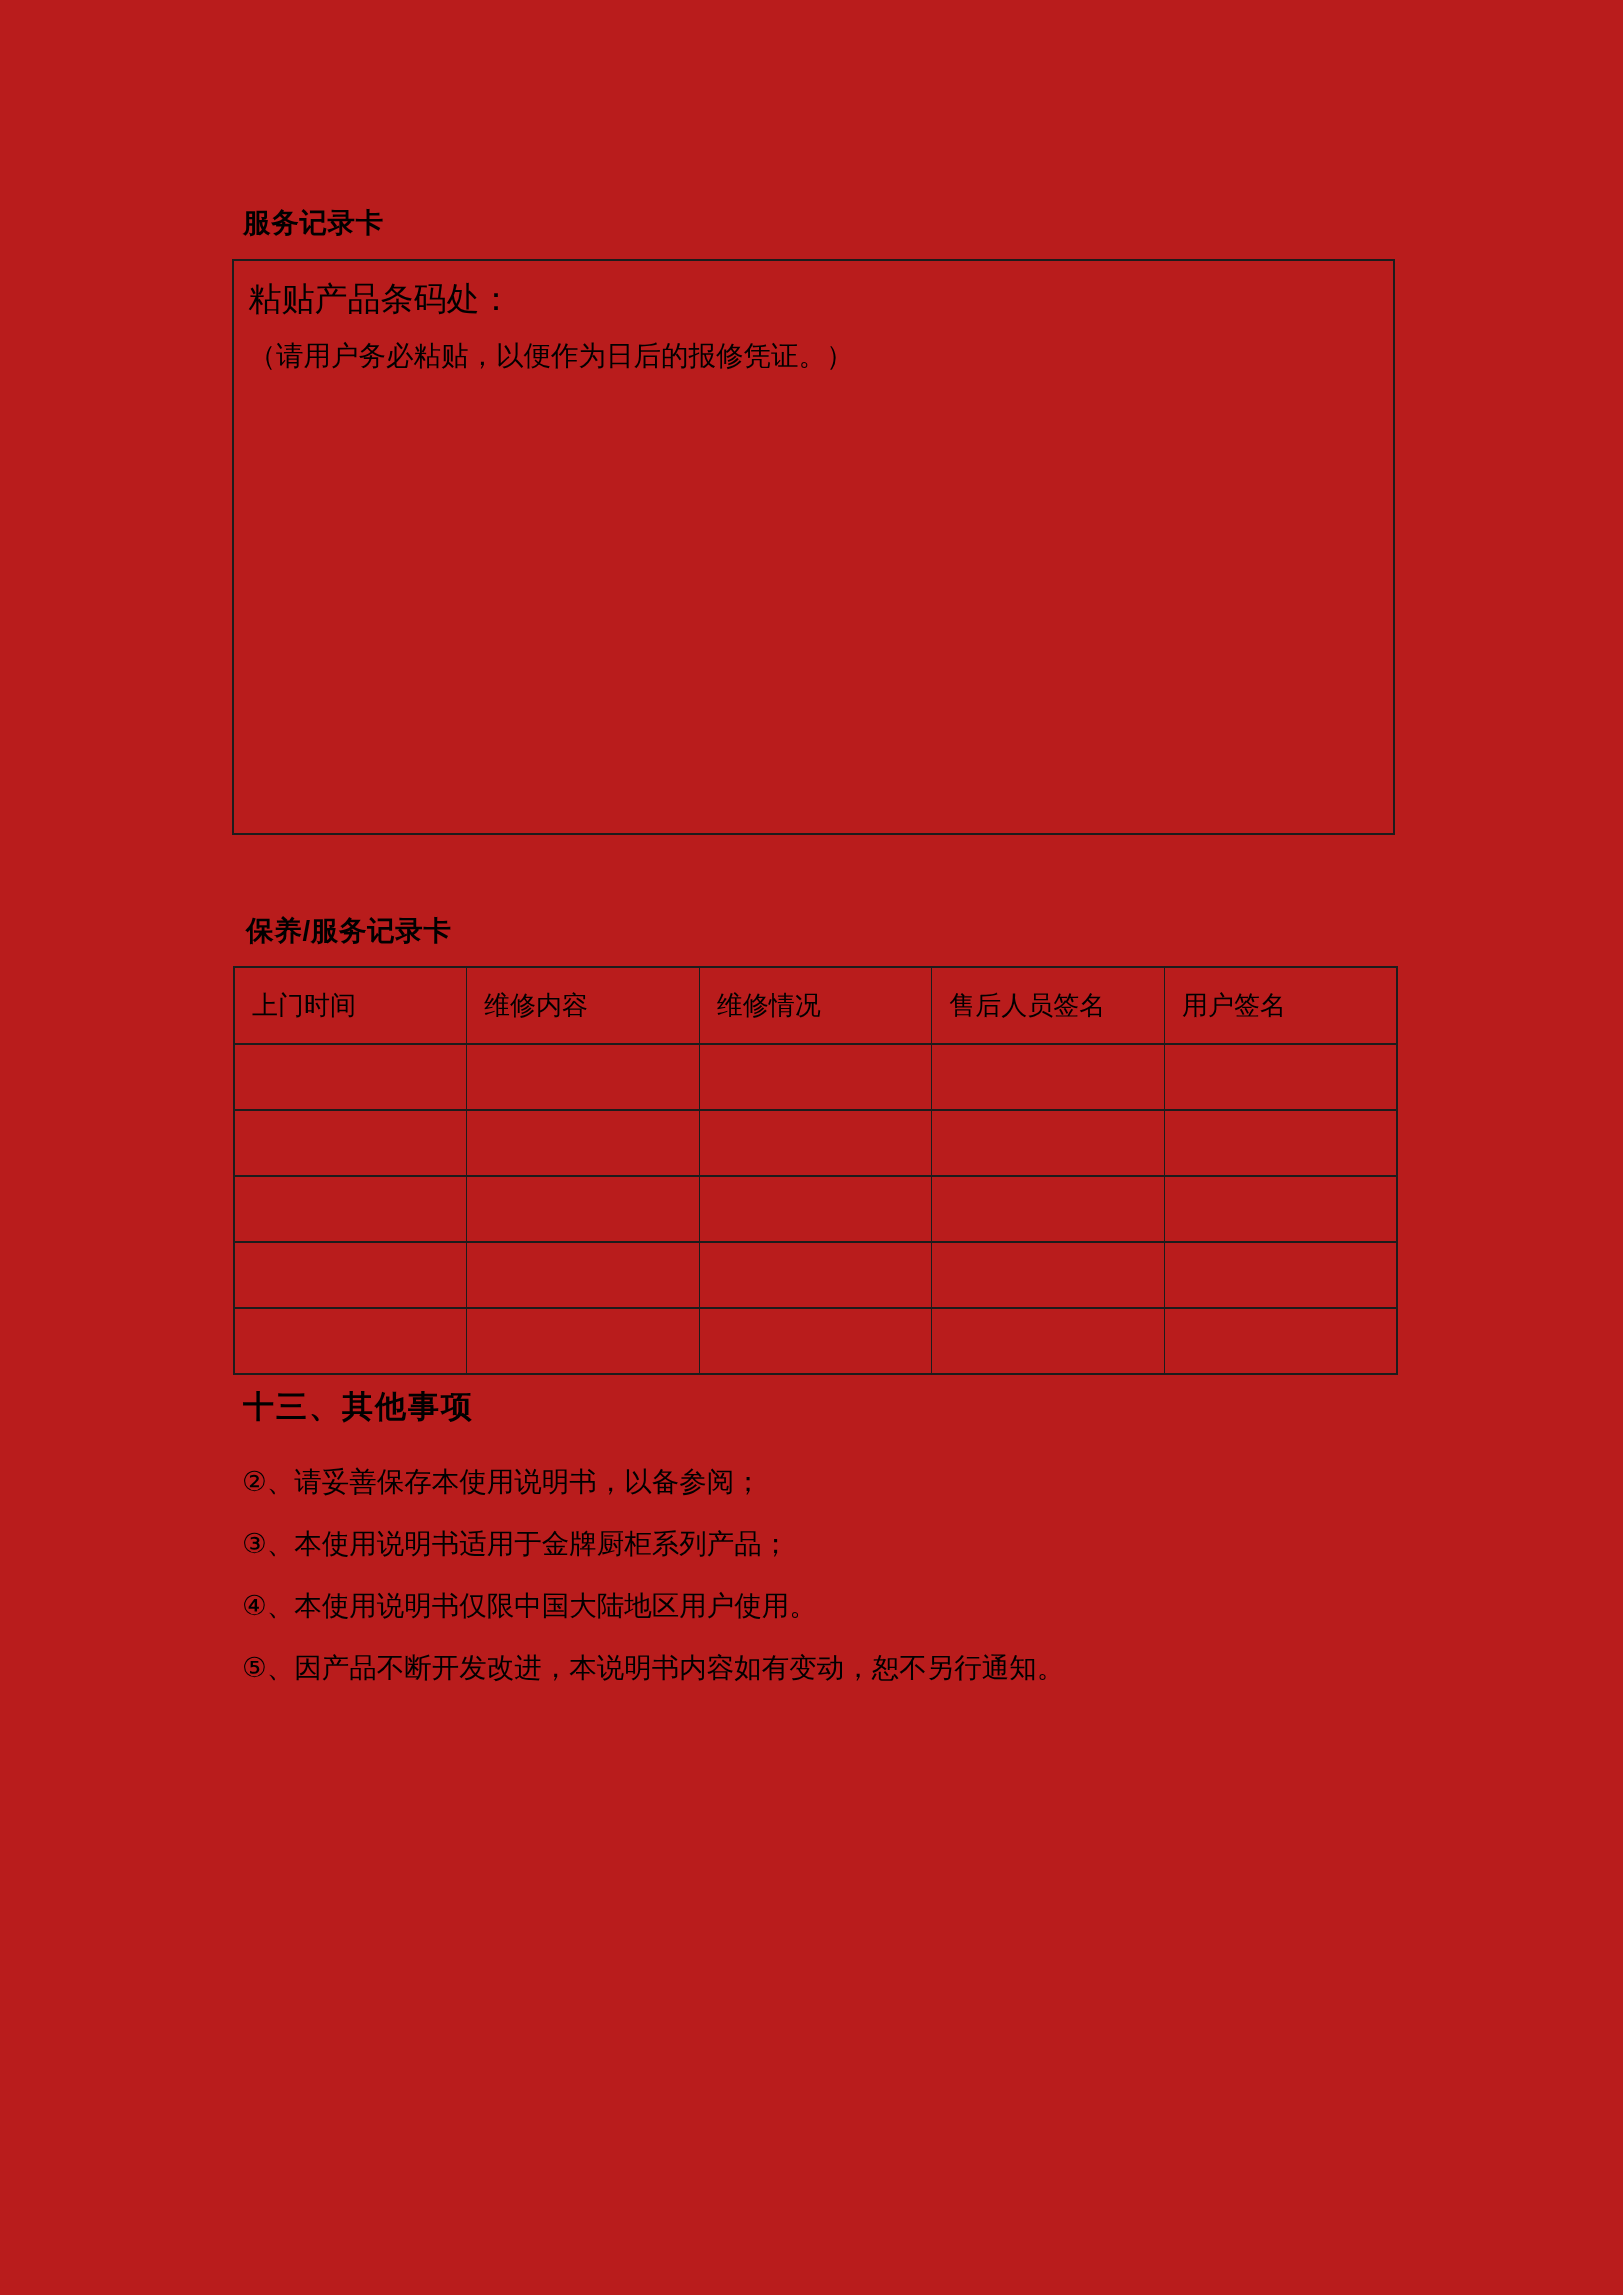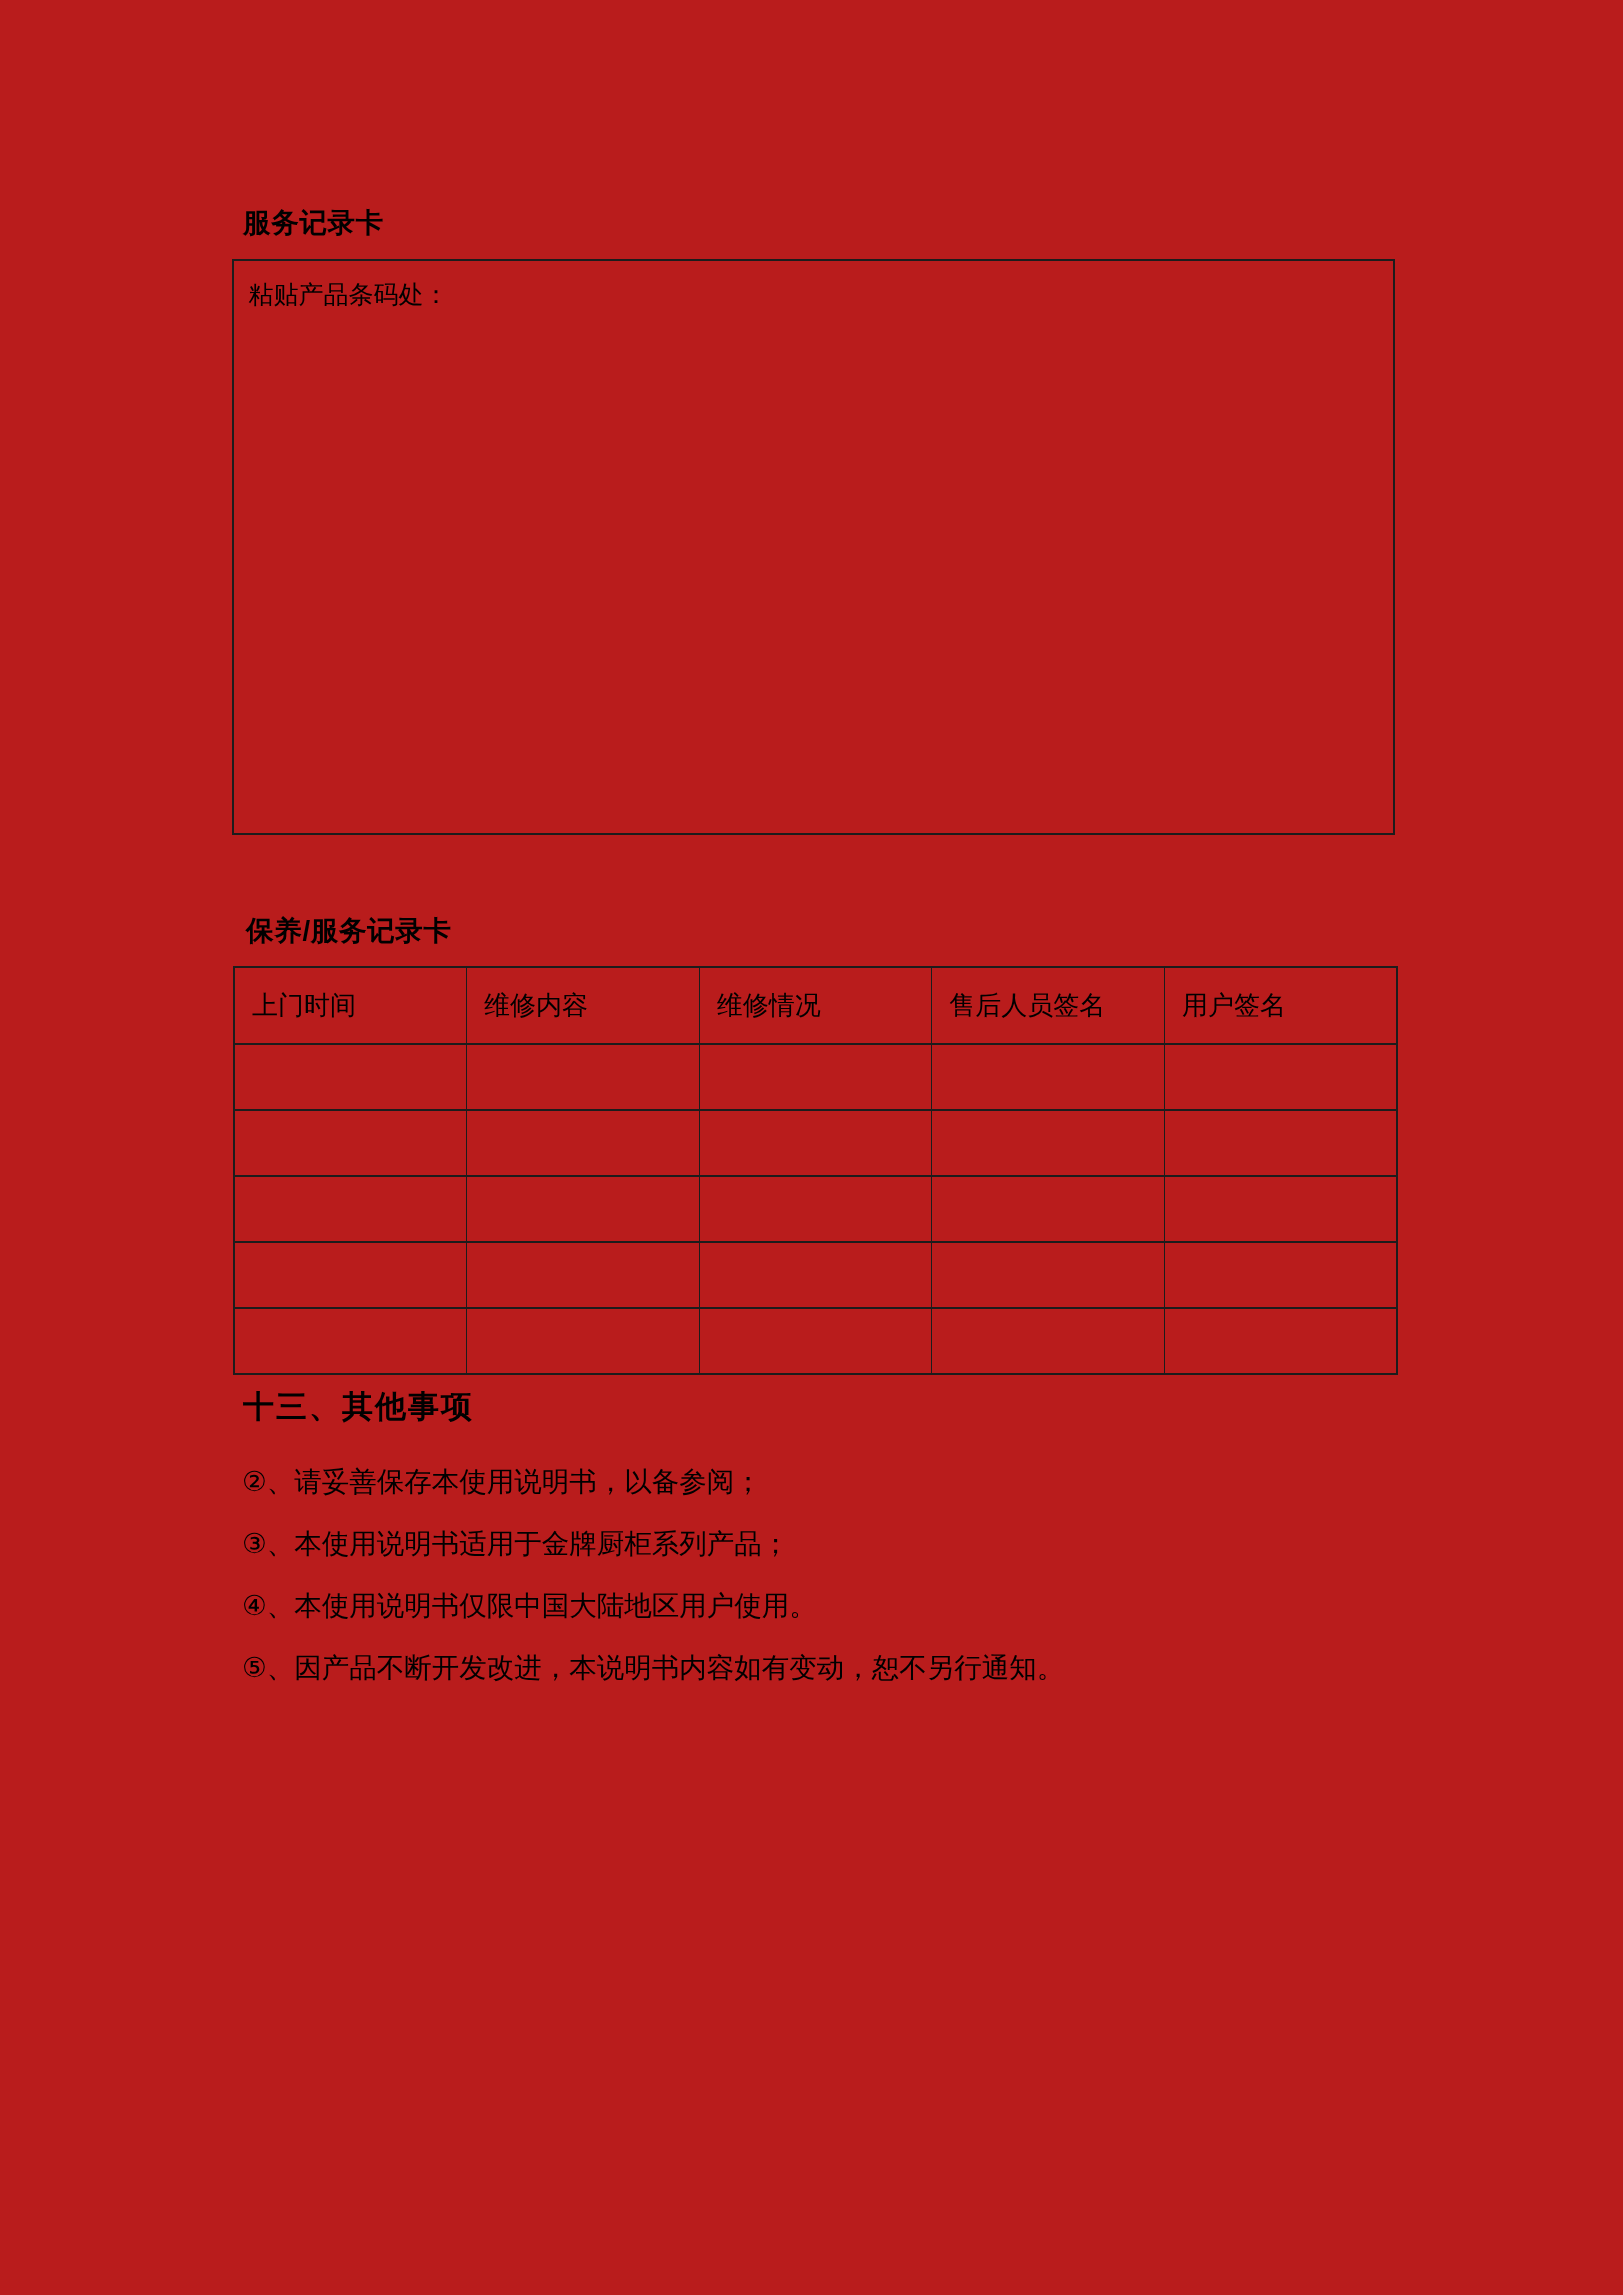--- a/index.html
+++ b/index.html
@@ -33,21 +33,21 @@
     top: 259px;
     width: 1163px;
     height: 576px;
     border: 2px solid #1c1c1c;
     box-sizing: border-box;
   }
   .barcode-line1 {
     position: absolute;
     left: 14.4px;
     top: 19.6px;
-    font-size: 25px;
+    font-size: 33px;
     line-height: 1.1;
     white-space: nowrap;
   }
   .barcode-line2 {
     position: absolute;
     left: 14.4px;
     top: 80px;
     font-size: 27.5px;
     line-height: 1.1;
     white-space: nowrap;
@@ -104,20 +104,21 @@
 </style>
 </head>
 <body>
 
 <div class="page">
 
   <div class="heading-sm title-service-card">服务记录卡</div>
 
   <div class="barcode-box">
     <div class="barcode-line1">粘贴产品条码处：</div>
+    <div class="barcode-line2">（请用户务必粘贴，以便作为日后的报修凭证。）</div>
   </div>
 
   <div class="heading-sm title-maintenance">保养/服务记录卡</div>
 
   <table class="service-table">
     <colgroup>
       <col>
         <col>
         <col>
         <col>

